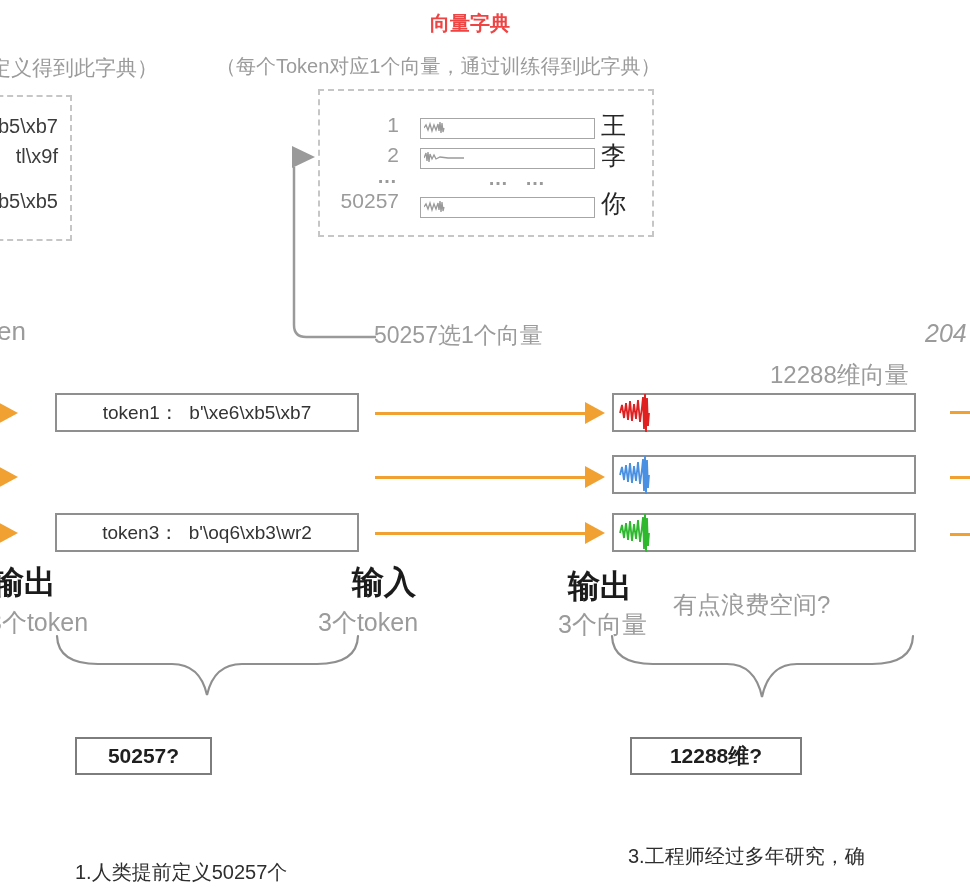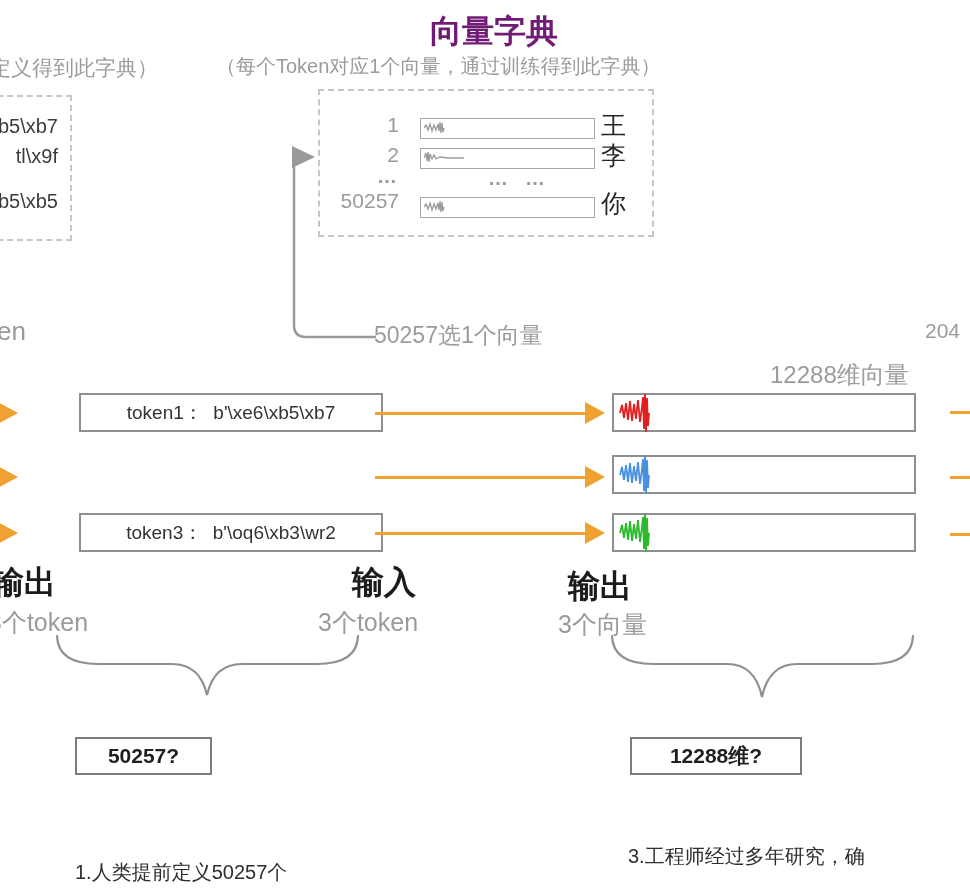--- a/index.html
+++ b/index.html
@@ -1,41 +1,41 @@
 <!DOCTYPE html>
 <html style="--orange: #F0A132; --gray_text: #9B9B9B; --dark_text: #333333; --dashed_gray: #C6C6C6;"><head>
 <meta charset="utf-8">
 <style>
   html,body{margin:0;padding:0;background:#fff;}
   .canvas{position:relative;width:970px;height:891px;overflow:hidden;background:#fff;
           font-family:"Liberation Sans","DejaVu Sans",sans-serif;}
   .abs{position:absolute;}
   .gray{color:var(--gray_text);}
-  .title{left:430px;top:10px;font-size:32px;font-weight:bold;color:#701a75;}
+  .title{left:430px;top:10px;font-size:20px;font-weight:bold;color:#ef4444;}
   .left-sub{left:-10px;top:54px;font-size:21px;white-space:pre;}
   .center-sub{left:216px;top:53px;font-size:20px;white-space:pre;text-align:center;}
 
   .dashed-box{border:2px dashed var(--dashed_gray);background:#fff;}
   .clip-box{left:-140px;top:95px;width:208px;height:142px;}
   .clip-line{position:absolute;right:12px;font-size:20px;color:#3c3c3c;white-space:pre;}
 
   .dict-box{left:318px;top:89px;width:332px;height:144px;}
   .dict-idx{position:absolute;right:253px;font-size:21px;color:var(--gray_text);}
   .dict-char{position:absolute;left:281px;font-size:25px;color:#262626;}
   .wavebox{position:absolute;left:100px;width:173px;height:19px;border:1.5px solid #a6a6a6;background:#fff;}
   .dots{position:absolute;font-size:20px;font-weight:bold;color:#9a9a9a;letter-spacing:2px;white-space:pre;}
 
   .vec-title{left:436px;top:274px;font-size:29px;font-weight:bold;color:#222;}
   .vec-sub{left:374px;top:320px;font-size:23px;}
   .edge-left{left:-3px;top:316px;font-size:26px;}
-  .edge-right{left:925px;top:319px;font-size:21px;}
+  .edge-right{left:925px;top:319px;font-size:25px;font-style:italic;}
   .vec-dim{left:770px;top:359px;font-size:24px;}
 
   .token-box{left:55px;width:300px;height:35px;border:2px solid #8f8f8f;background:#fff;
-             text-align:center;line-height:35px;font-size:19px;color:#333;white-space:pre;margin-left:24px;}
+             text-align:center;line-height:35px;font-size:19px;color:#333;white-space:pre;}
   .vector-box{left:612px;width:300px;height:35px;border:2px solid #8f8f8f;background:#fff;}
   .l-arrow{width:0;height:0;left:-8px;border-top:14px solid transparent;border-bottom:14px solid transparent;
            border-left:26px solid var(--orange);}
   .m-line{left:375px;width:212px;height:3px;background:var(--orange);}
   .m-head{width:0;height:0;left:585px;border-top:11px solid transparent;border-bottom:11px solid transparent;
           border-left:20px solid var(--orange);}
   .r-line{left:950px;width:20px;height:3px;background:var(--orange);}
   .wave-svg{position:absolute;left:4px;top:-3px;overflow:visible;}
 
   .big-label{font-size:32px;font-weight:bold;color:#1b1b1b;}
@@ -134,20 +134,21 @@
     </svg>
   </div>
   <div class="abs r-line" style="top:533px"></div>
 
   <div class="abs big-label" style="left:-8px;top:561px">输出</div>
   <div class="abs sub-label" style="left:-12px;top:606px">3个token</div>
   <div class="abs big-label" style="left:352px;top:561px">输入</div>
   <div class="abs sub-label" style="left:318px;top:606px">3个token</div>
   <div class="abs big-label" style="left:568px;top:565px">输出</div>
   <div class="abs sub-label" style="left:558px;top:608px">3个向量</div>
+  <div class="abs waste gray">有点浪费空间?</div>
 
   <div class="abs callout-box" style="left:75px;top:737px;width:133px">50257?</div>
   <div class="abs para" style="left:75px;top:800px">
     <div>1.人类提前定义50257个</div>
     
     
   </div>
   <div class="abs callout-box" style="left:630px;top:737px;width:168px">12288维?</div>
   <div class="abs para" style="left:628px;top:784px">
     <div>3.工程师经过多年研究，确</div>

